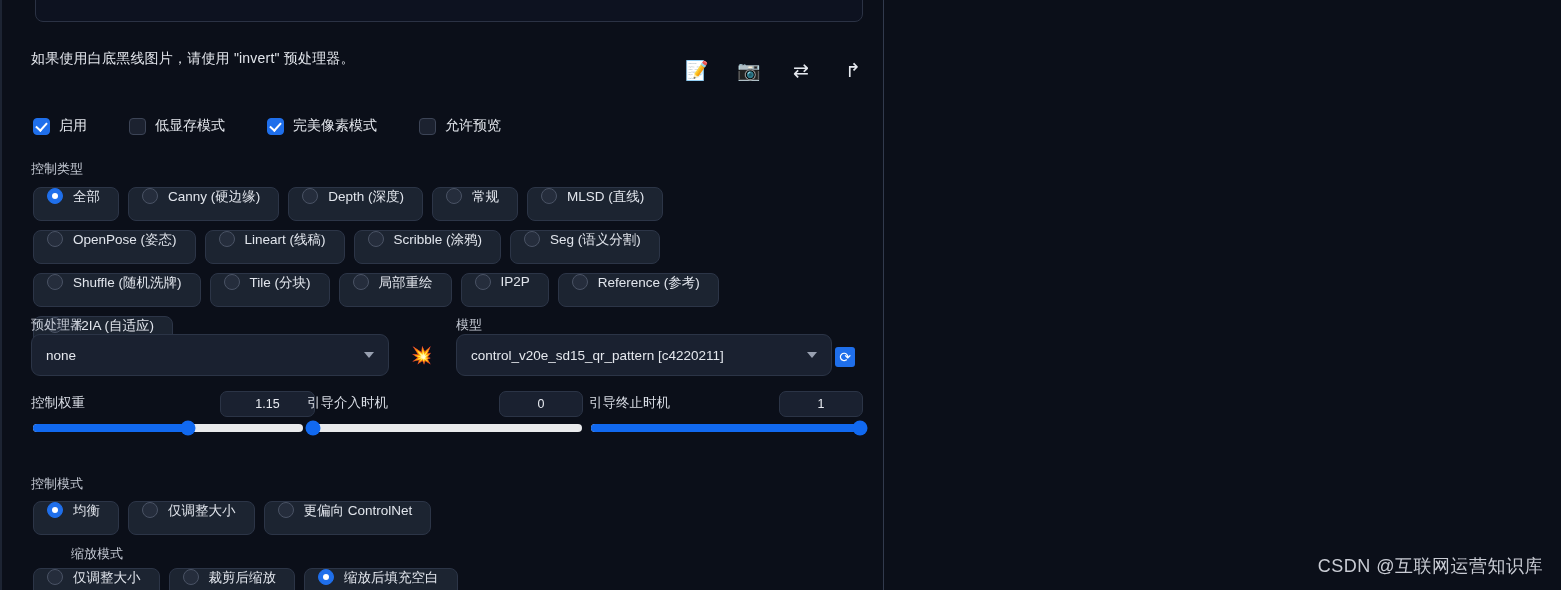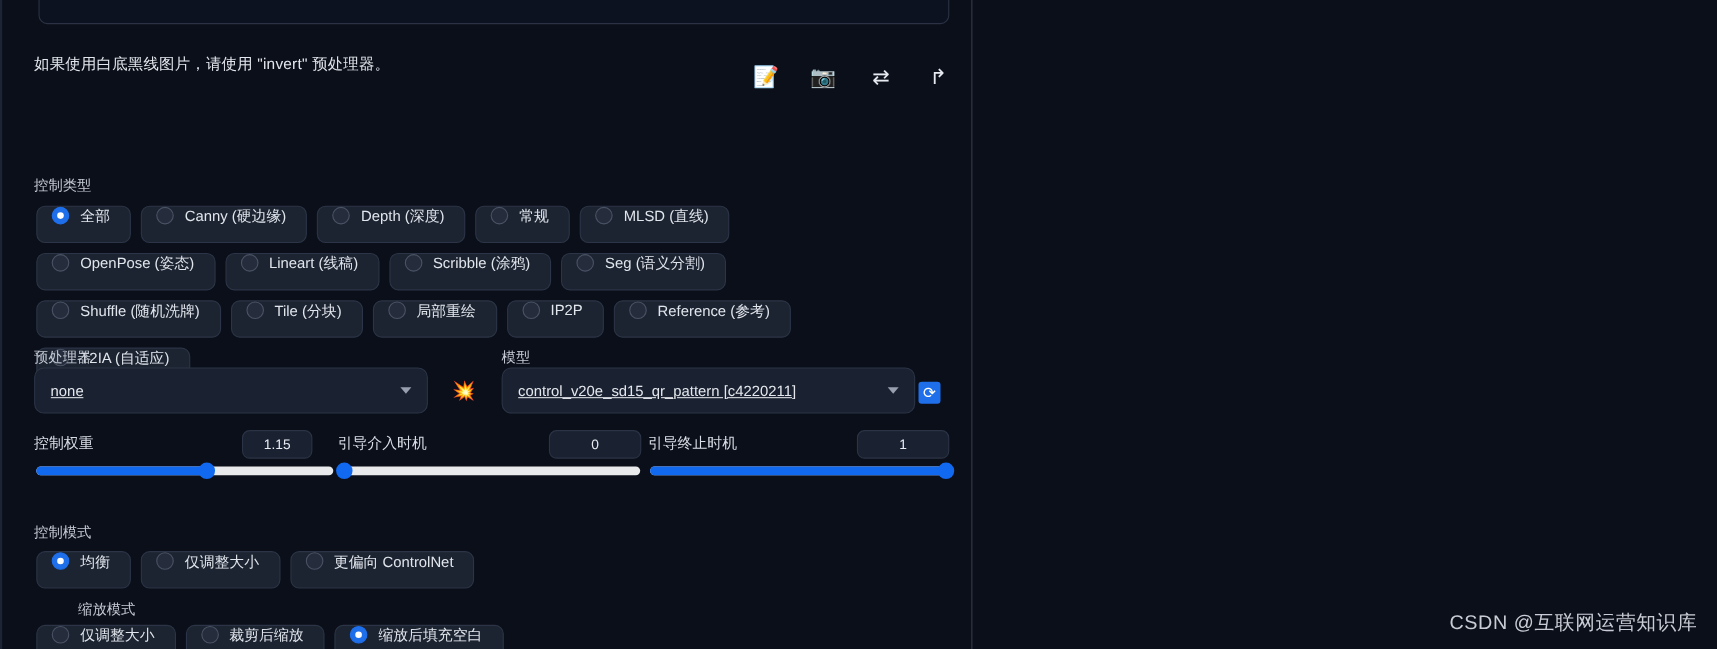--- a/index.html
+++ b/index.html
@@ -158,21 +158,20 @@
   .dropdown {
     height: 42px;
     border-radius: 9px;
     background: #1a2130;
     border: 1px solid #2b3446;
     display: flex;
     align-items: center;
     padding: 0 14px;
     cursor: pointer;
     position: relative;
-    text-decoration: underline;
   }
   .dd-value {
     font-size: 13.5px;
     color: #e5e8ee;
     white-space: nowrap;
     overflow: hidden;
     text-overflow: ellipsis;
   }
   .dd-caret {
     position: absolute;
@@ -271,20 +270,38 @@
 
     <div class="hint-text">如果使用白底黑线图片，请使用 "invert" 预处理器。</div>
 
     <div class="toolbar">
       <div class="tool-btn t0">📝</div>
       <div class="tool-btn t1">📷</div>
       <div class="tool-btn t2">⇄</div>
       <div class="tool-btn t3">↱</div>
     </div>
 
+    <div class="checkbox-row" id="checkbox-row">
+        <div class="cb-item">
+          <span class="cb-box checked"></span>
+          <span class="cb-label">启用</span>
+        </div>
+        <div class="cb-item">
+          <span class="cb-box"></span>
+          <span class="cb-label">低显存模式</span>
+        </div>
+        <div class="cb-item">
+          <span class="cb-box checked"></span>
+          <span class="cb-label">完美像素模式</span>
+        </div>
+        <div class="cb-item">
+          <span class="cb-box"></span>
+          <span class="cb-label">允许预览</span>
+        </div>
+      </div>
 
     <div class="section-label" style="left:29px; top:160px;">控制类型</div>
     <div class="pill-group" style="left:31px; top:187px;" id="control-type-group">
         <div class="pill">
           <span class="radio sel"></span>
           <span class="pill-label">全部</span>
         </div>
         <div class="pill">
           <span class="radio"></span>
           <span class="pill-label">Canny (硬边缘)</span>
@@ -357,21 +374,21 @@
     <div class="dd-wrap" style="left:454px; top:334px; width:376px;">
       <div class="dropdown">
         <span class="dd-value">control_v20e_sd15_qr_pattern [c4220211]</span>
         <span class="dd-caret"></span>
       </div>
     </div>
     <div class="refresh-btn">⟳</div>
 
     <div id="sliders-area">
         <div class="slider-label" style="left: 29px; top: 394px;">控制权重</div>
-        <div class="num-box" style="left: 218px; top: 391px; width: 64px;">1.15</div>
+        <div class="num-box" style="left: 218px; top: 391px; width: 95px;">1.15</div>
         <div class="track" style="left: 31px; top: 424px; width: 270px;">
           <div class="fill" style="width: 57.5%;"></div>
           <div class="thumb" style="left: 57.5%;"></div>
         </div>
         <div class="slider-label" style="left: 305px; top: 394px;">引导介入时机</div>
         <div class="num-box" style="left: 497px; top: 391px; width: 84px;">0</div>
         <div class="track" style="left: 311px; top: 424px; width: 269px;">
           <div class="fill" style="width: 0%;"></div>
           <div class="thumb" style="left: 0%;"></div>
         </div>

